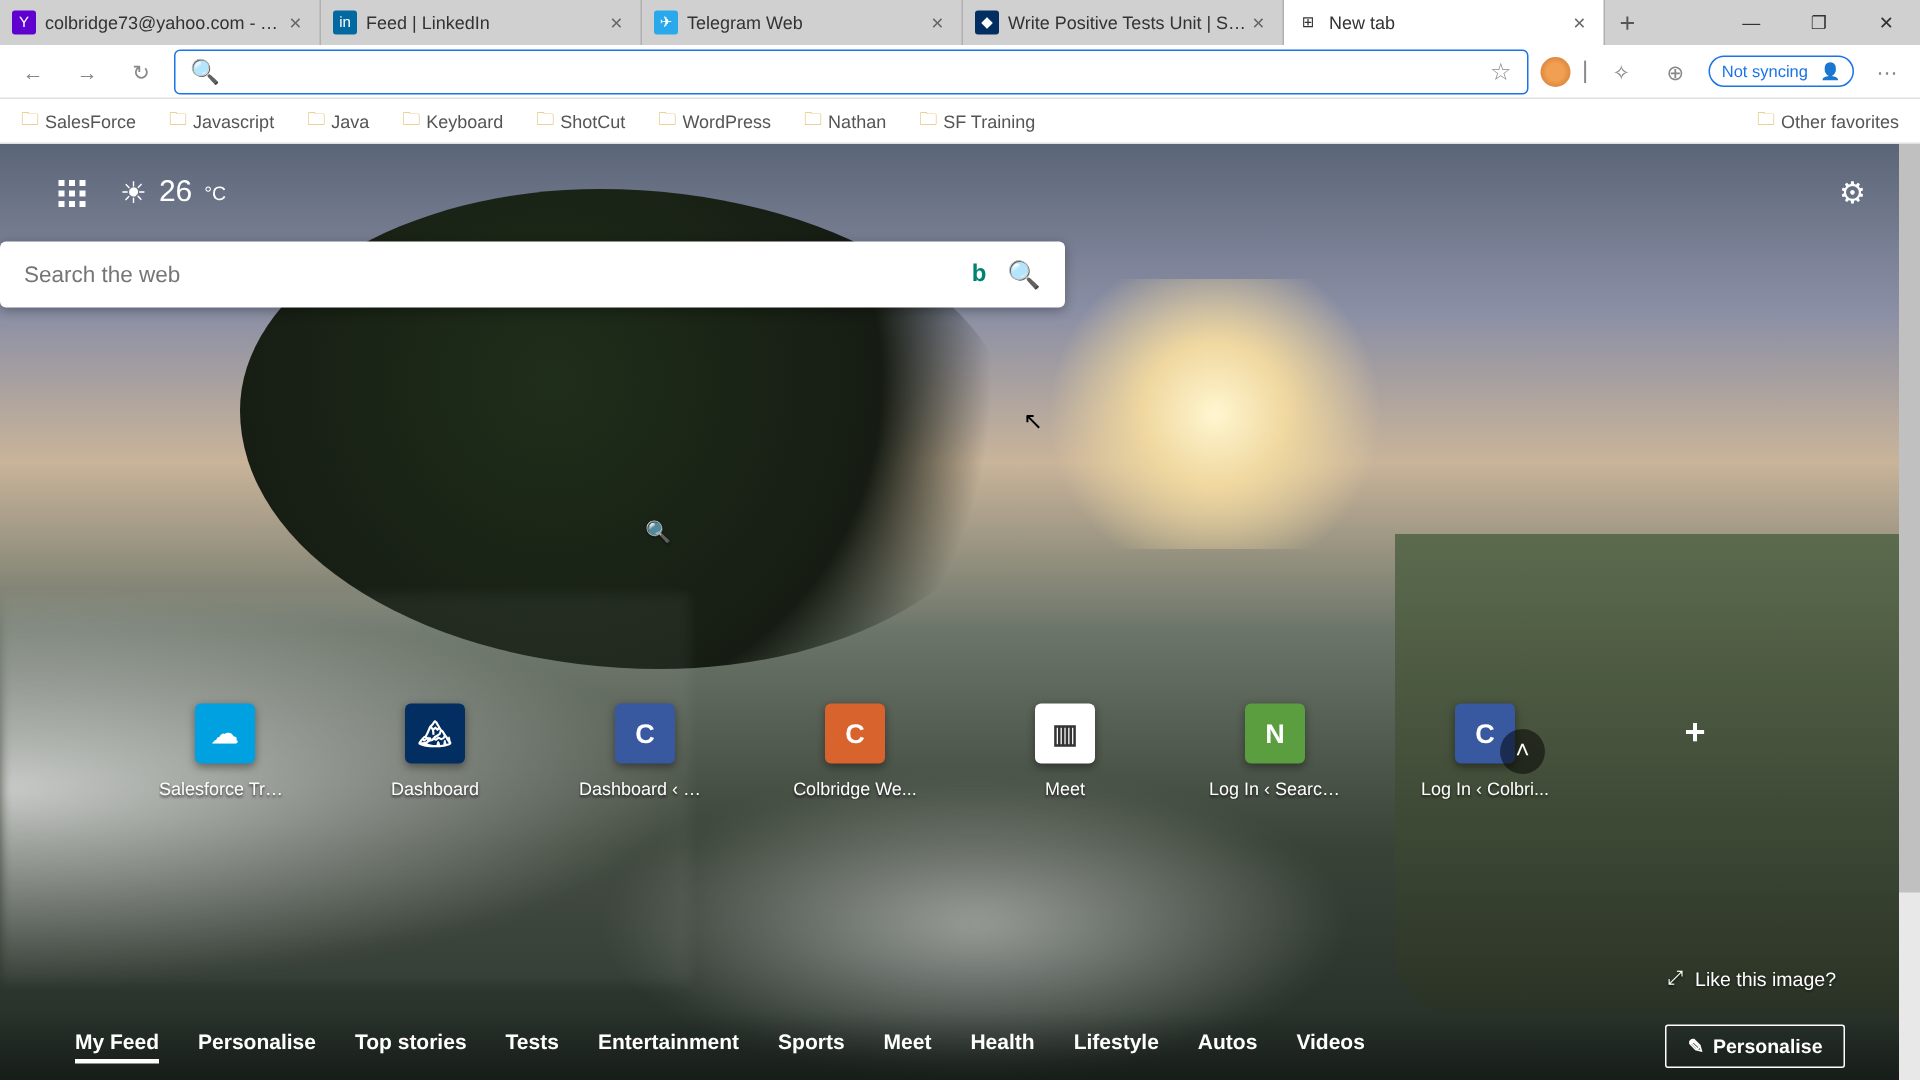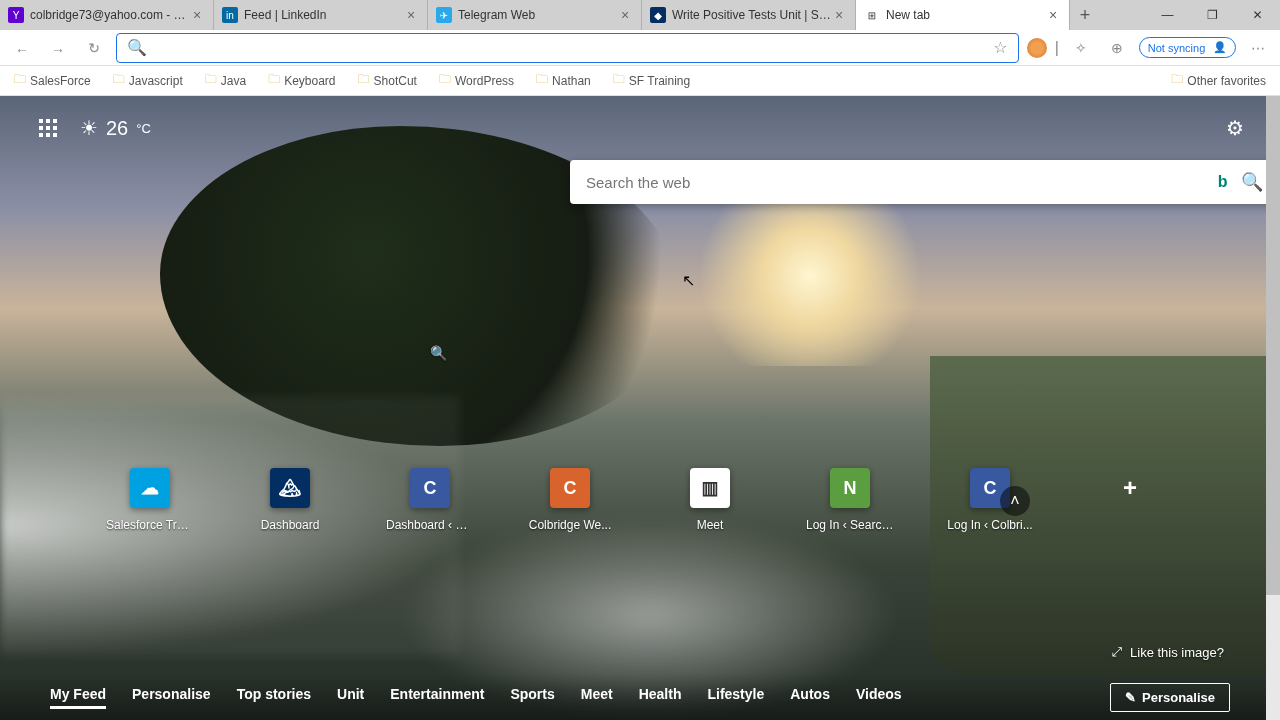--- a/index.html
+++ b/index.html
@@ -42,21 +42,21 @@
 .bg-mist { position:absolute; left:400px; top:420px; width:500px; height:200px; background: radial-gradient(ellipse, rgba(255,255,255,0.5), transparent 70%); filter: blur(8px); }
 .bg-sun { position:absolute; left:680px; top:90px; width:260px; height:180px; background: radial-gradient(circle,#fff6d0 0%,#f0d8a0 30%,transparent 70%); }
 
 .ntp-top { position: relative; display: flex; align-items: center; padding: 20px 36px; }
 .apps-icon, .weather, .settings-icon { display: flex; align-items: center; cursor: pointer; }
 .apps-icon { width: 24px; height: 24px; display: grid; grid-template-columns: repeat(3,4px); gap: 3px; align-content: center; justify-content: center; }
 .apps-icon span { width: 4px; height: 4px; background: #fff; }
 .weather { margin-left: 20px; gap: 8px; font-size: 20px; }
 .settings-icon { margin-left: auto; font-size: 20px; }
 
-.search-wrap { position: relative; display: flex; justify-content: flex-end; }
+.search-wrap { position: relative; display: flex; justify-content: flex-start; }
 .search-box { width: 710px; height: 44px; background: #fff; border-radius: 4px; display: flex; align-items: center; padding: 0 16px; box-shadow: 0 2px 8px rgba(0,0,0,0.3); }
 .search-input { flex: 1; border: none; outline: none; font-size: 15px; color: #333; }
 .bing-logo { color: #008373; margin-right: 14px; font-weight: bold; font-size: 16px; }
 .search-go { color: #1a73e8; font-size: 18px; cursor: pointer; }
 
 .hint { position: relative; display: flex; gap: 14px; margin: 140px auto 0; width: 420px; font-size: 14px; line-height: 1.3; text-shadow: 0 1px 2px rgba(0,0,0,0.6); }
 .hint-icon { font-size: 14px; }
 
 .cursor { position: absolute; left: 682px; top: 175px; font-size: 16px; color: #000; pointer-events: none; }
 
@@ -258,21 +258,21 @@
   <div class="like-image">
     <span>⤢</span>
     <span>Like this image?</span>
   </div>
 
   <div class="feed-nav">
     <div id="feed-mount" style="display:flex;gap:26px">
         <div class="feed-item active">My Feed</div>
         <div class="feed-item">Personalise</div>
         <div class="feed-item">Top stories</div>
-        <div class="feed-item">Unit</div>
+        <div class="feed-item">Tests</div>
         <div class="feed-item">Entertainment</div>
         <div class="feed-item">Sports</div>
         <div class="feed-item">Meet</div>
         <div class="feed-item">Health</div>
         <div class="feed-item">Lifestyle</div>
         <div class="feed-item">Autos</div>
         <div class="feed-item">Videos</div>
       </div>
     <div class="feed-spacer"></div>
     <div class="personalise">

